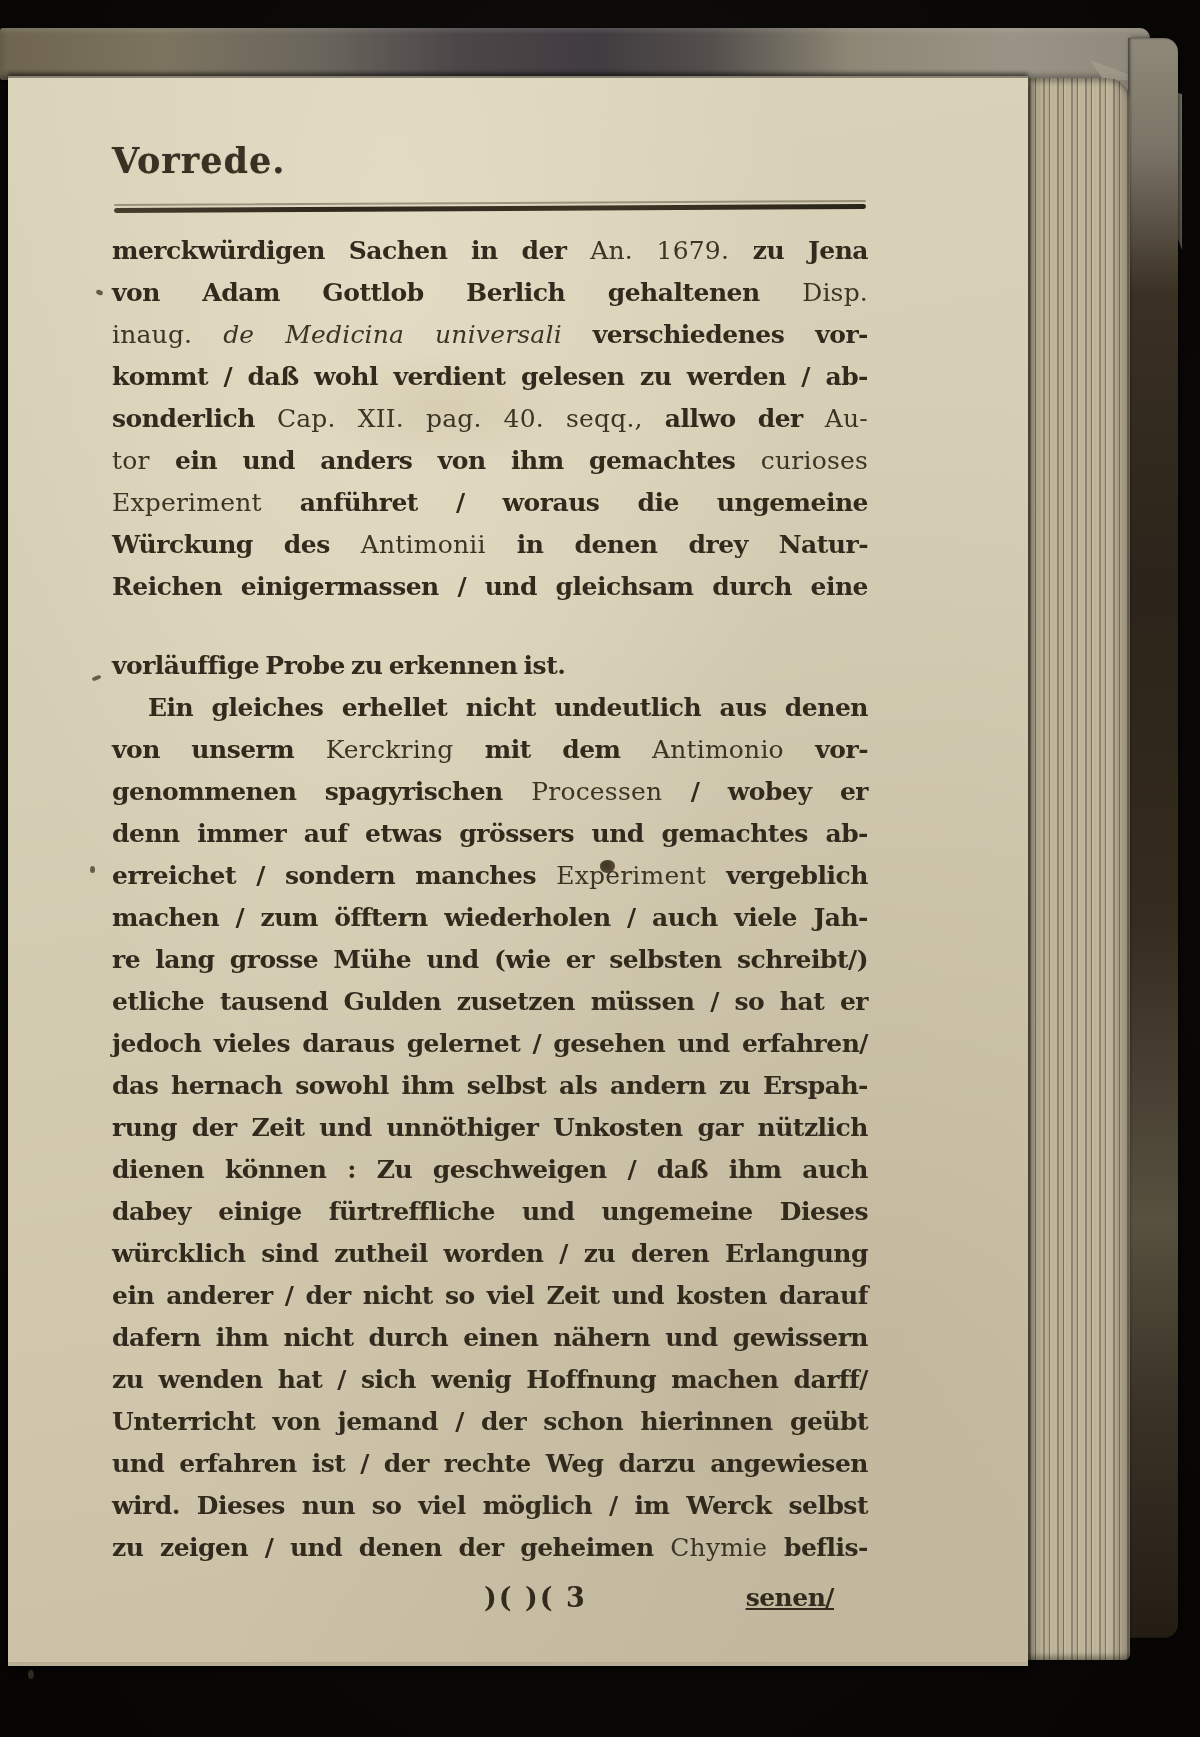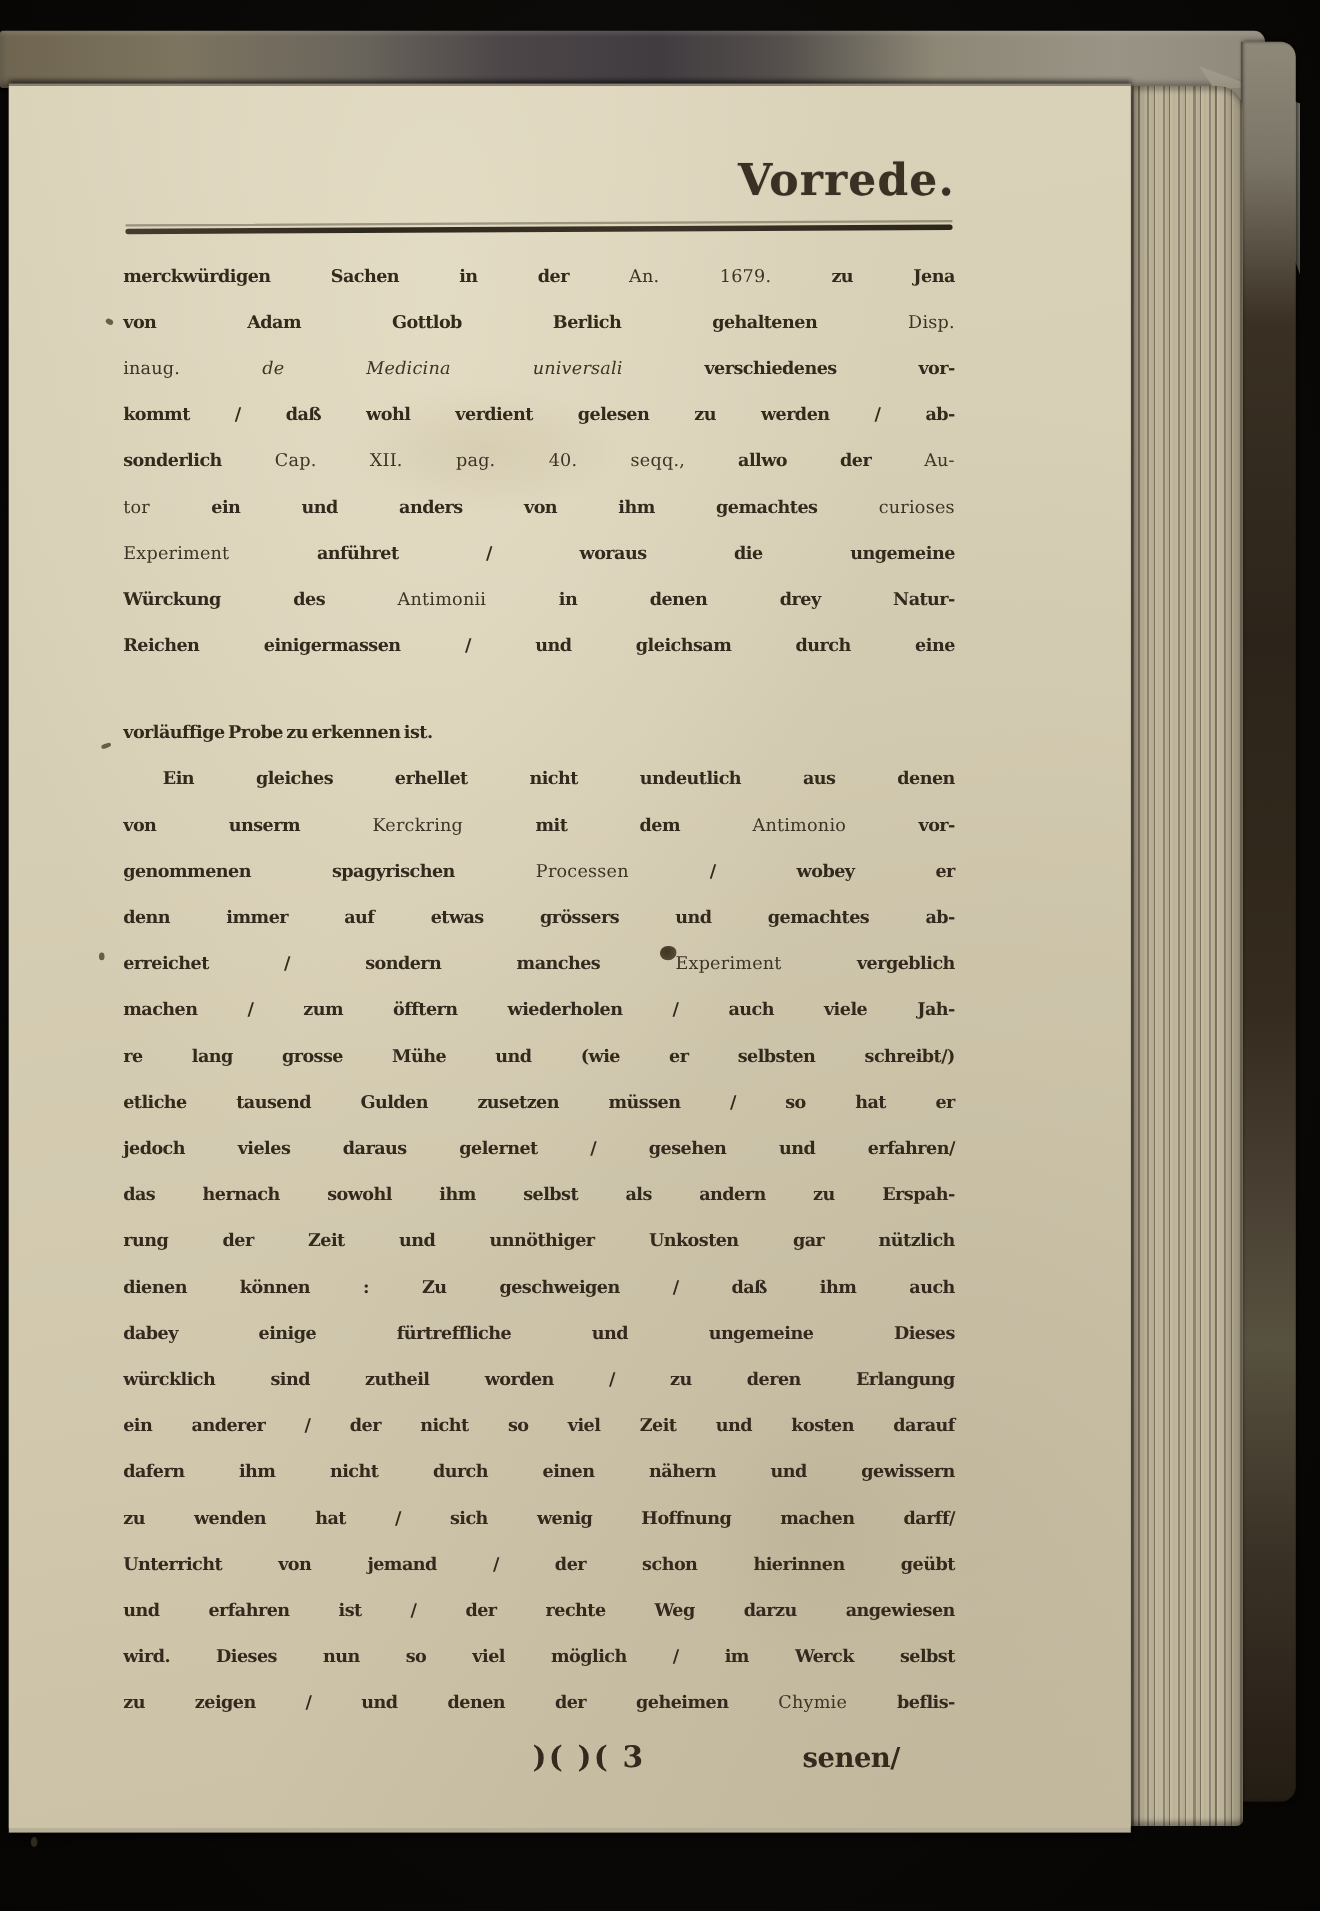--- a/index.html
+++ b/index.html
@@ -53,57 +53,57 @@
     border-top:2px solid #8a8373;
     box-shadow:0 -3px 4px rgba(0,0,0,.45), 0 4px 0 #b9b098, 0 7px 6px rgba(0,0,0,.8);
   }
   
   .print-area{
     position:absolute;left:104px;top:0;width:756px;height:100%;
     color:#352c20;
   }
   .running-head{
     position:absolute;top:62px;left:0;width:100%;
-    text-align:right;
-    font-size:40px;font-weight:700;letter-spacing:1px;
+    text-align:left;
+    font-size:35px;font-weight:700;letter-spacing:1px;
     color:#3a3124;
     text-shadow:0 0 1px rgba(58,49,36,.45);
   }
   .head-rule{
     position:absolute;top:124px;left:2px;width:752px;height:10px;
     transform:rotate(-0.3deg);
   }
   .head-rule .thin{height:2px;background:rgba(90,80,64,.5);margin-bottom:2px;border-radius:2px;}
   .head-rule .thick{height:5px;background:linear-gradient(90deg,#463d2e 0%,#2f281d 30%,#3c3426 65%,#2b2419 100%);border-radius:3px;}
   .body-text{
     position:absolute;top:152px;left:0;width:756px;
   }
   .line{
     height:42px;line-height:42px;
-    font-size:16px;
+    font-size:25px;
     text-align:justify;text-align-last:justify;
     white-space:normal;overflow:visible;
     word-spacing:-2px;
   }
   .line.no-fill{text-align-last:left;margin-top:37px;}
   .line.indent{text-indent:36px;}
   .seg-f{font-weight:700;letter-spacing:-0.5px;color:#33291d;}
   .seg-a{font-weight:400;letter-spacing:0.2px;color:#3d3425;}
   .seg-i{font-weight:400;font-style:italic;letter-spacing:0.2px;color:#3d3425;}
   .footer-line{
     position:absolute;top:1499px;left:0;width:756px;height:42px;line-height:42px;
     font-size:25px;
   }
   .signature-mark{
     position:absolute;left:56%;transform:translateX(-50%);
     font-weight:700;letter-spacing:2px;color:#33291d;font-size:27px;
   }
   .catchword{
-    position:absolute;right:50px;
-    font-weight:700;letter-spacing:-0.5px;color:#33291d;
+    position:absolute;right:34px;
+    font-weight:700;letter-spacing:-0.5px;color:#33291d;text-decoration:underline;
   }
   
   .ink-blot{
     position:absolute;left:592px;top:782px;width:15px;height:13px;border-radius:50% 45% 55% 50%;
     background:radial-gradient(circle at 40% 40%, #3f3423 0%, #564a35 70%, rgba(86,74,53,0) 100%);
   }
   .speck{position:absolute;background:#4a4030;border-radius:50%;opacity:.8;}
   .speck.s1{left:88px;top:212px;width:7px;height:5px;transform:rotate(25deg);}
   .speck.s2{left:84px;top:598px;width:9px;height:4px;transform:rotate(-20deg);border-radius:40%;}
   .speck.s3{left:82px;top:788px;width:5px;height:7px;}

